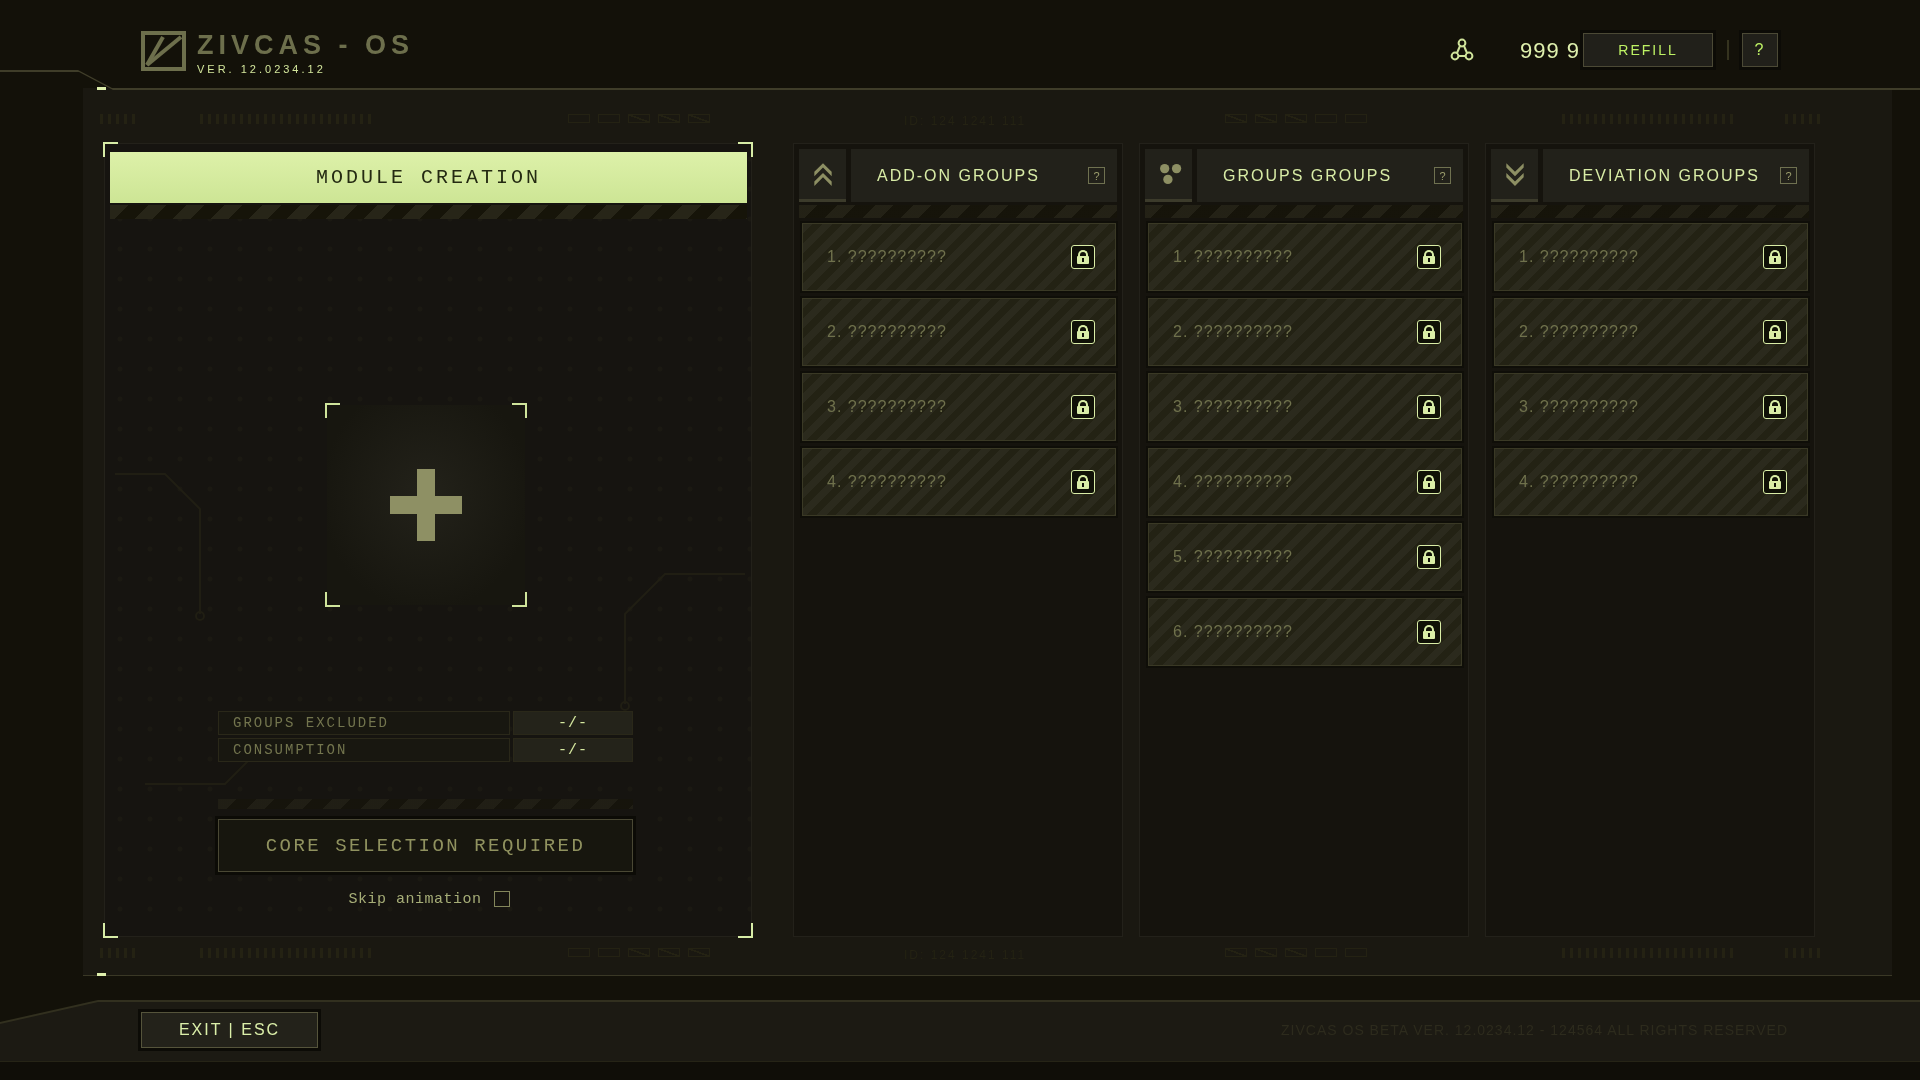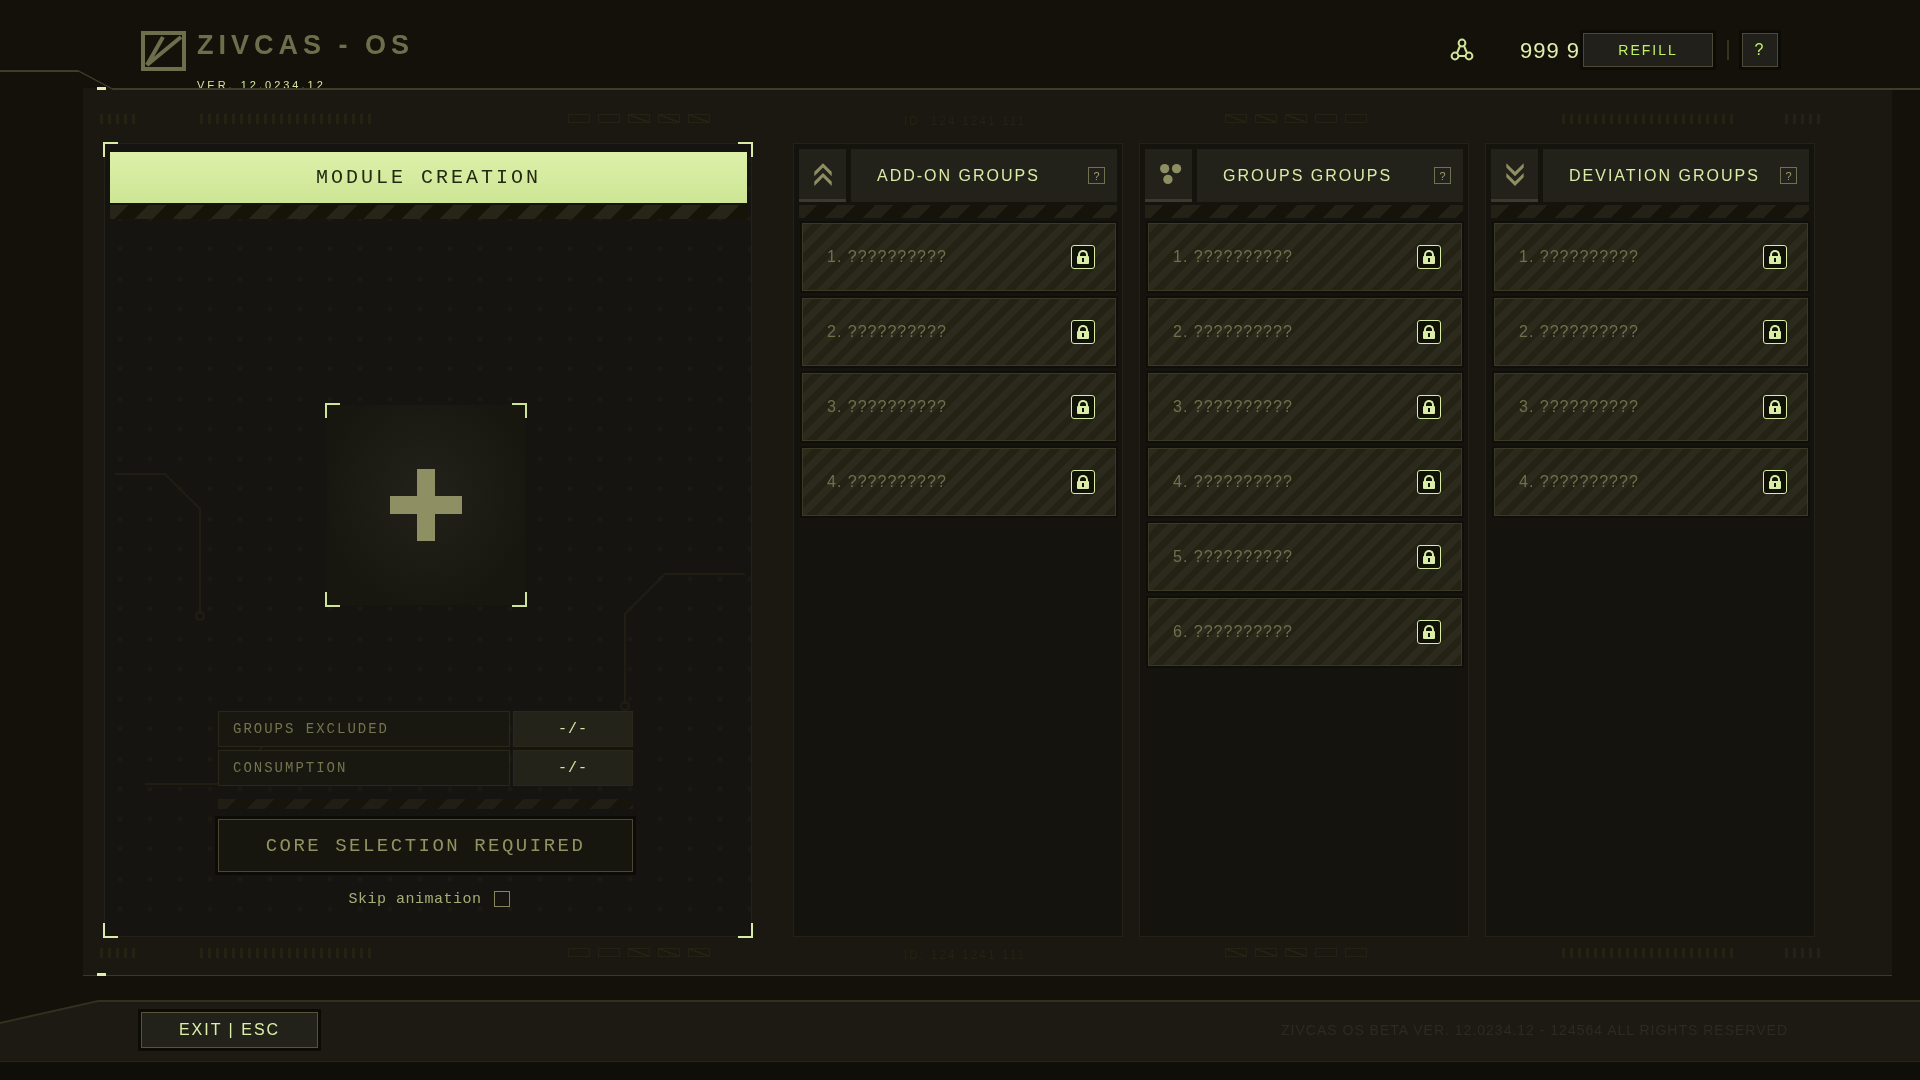--- a/index.html
+++ b/index.html
@@ -8,21 +8,21 @@
 
   
   .tbar-edge { position:absolute; left:0; top:0; width:1920px; height:92px; background:#3f3d29;
     clip-path:polygon(0 0,1920px 0,1920px 90px,113px 90px,79px 72px,0 72px); }
   .topbar { position:absolute; left:0; top:0; width:1920px; height:90px; background:#131109;
     clip-path:polygon(0 0,1920px 0,1920px 88px,112px 88px,78px 70px,0 70px); }
   .logo { position:absolute; left:140px; top:30px; display:flex; }
   .logo-icon { width:47px; height:42px; }
   .logo-text { margin-left:10px; }
   .logo-title { color:#6d6f4c; font-size:27px; font-weight:bold; letter-spacing:5px; line-height:30px; }
-  .logo-version { color:#d3e69c; font-size:11px; letter-spacing:3px; margin-top:19px; }
+  .logo-version { color:#d3e69c; font-size:11px; letter-spacing:3px; margin-top:3px; }
   .currency { position:absolute; left:1448px; top:36px; display:flex; align-items:flex-end;gap:36px; }
   .currency-amount { color:#dff0ad; font-size:22px; letter-spacing:1px; margin-left:8px; }
   .hud-btn { position:absolute; top:33px; height:34px; background:#21201a; border:1px solid #4b4935;
     box-shadow:0 0 0 3px #0c0b06; color:#bef264; letter-spacing:2px; font-size:14px;
     display:flex; align-items:center; justify-content:center; cursor:pointer; }
   .refill-btn { left:1583px; width:130px; }
   .help-btn { left:1742px; width:36px; font-size:16px; }
   .tb-divider { position:absolute; left:1727px; top:40px; width:2px; height:20px; background:#35331f; }
   .cap { position:absolute; width:9px; height:3px; background:#dff0ad; z-index:5; }
 
@@ -59,21 +59,21 @@
     border:1px solid #262418; color:#b7cc83; font-size:15px; line-height:1.5; text-align:center;
     display:flex; align-items:center; justify-content:center; }
   .module-desc span { display:block; max-width:520px; }
   .plus-slot { position:absolute; left:222px; top:261px; width:198px; height:200px; cursor:pointer;
     background:radial-gradient(ellipse at 50% 45%, #23221a 0%, #17160f 75%); }
   .plus-slot .bracket { border-color:#cfe49b; }
   .plus-sign { position:absolute; left:50%; top:50%; transform:translate(-50%,-50%); width:72px; height:72px; }
   .plus-sign::before { content:""; position:absolute; left:0; top:27px; width:72px; height:18px; background:#8e9064; }
   .plus-sign::after  { content:""; position:absolute; left:27px; top:0; width:18px; height:72px; background:#8e9064; }
   .stats { position:absolute; left:113px; top:567px; width:415px; }
-  .stat-row { display:flex; height:36px; margin-bottom:3px; }
+  .stat-row { display:flex; height:24px; margin-bottom:3px; }
   .stat-label { width:292px; background:#181710; border:1px solid #2a2819; color:#73754e; font-size:14px;
     letter-spacing:2px; display:flex; align-items:center; padding-left:14px; }
   .stat-value { width:120px; margin-left:3px; background:#24231a; border:1px solid #2a2819; color:#d6e9a0;
     font-size:15px; letter-spacing:1px; display:flex; align-items:center; justify-content:center; }
   .stats-hazard { position:absolute; left:113px; top:655px; width:415px; height:10px; opacity:.6; }
   .core-btn { position:absolute; left:113px; top:675px; width:415px; height:53px; background:#17160e;
     border:1px solid #4a4834; box-shadow:0 0 0 3px #0c0b06; color:#90925f; font-size:19px; letter-spacing:2.5px;
     display:flex; align-items:center; justify-content:center; cursor:pointer; }
   .skip-row { position:absolute; left:0; top:745px; width:648px; height:20px; display:flex;
     align-items:center; justify-content:center; }

